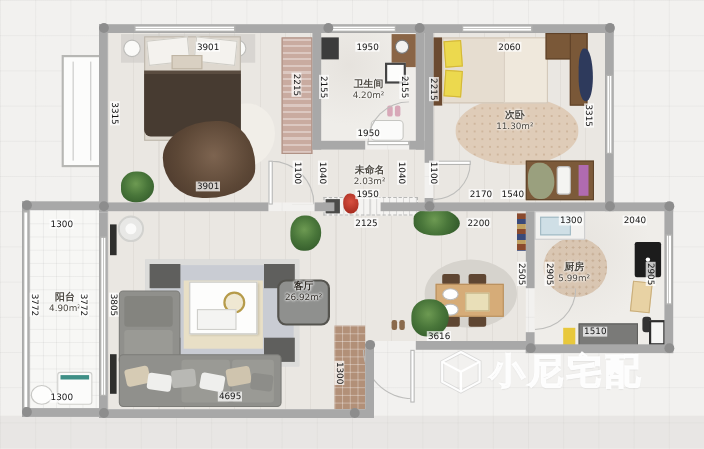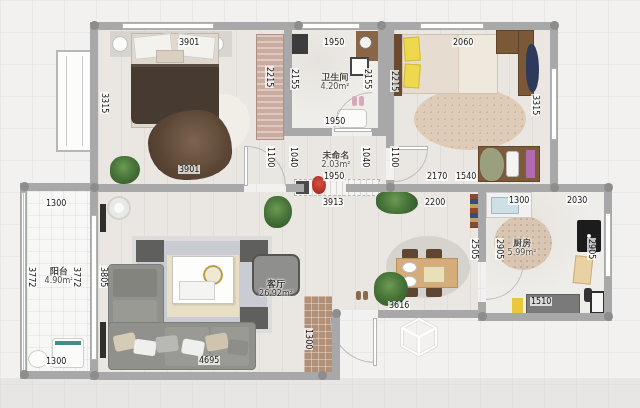--- a/index.html
+++ b/index.html
@@ -118,21 +118,21 @@
     <span style="position:absolute;left:56px;top:4px;width:44px;height:39px;background:#9a9a95;border-radius:3px"></span>
     <span style="position:absolute;left:102px;top:4px;width:38px;height:39px;background:#9a9a95;border-radius:3px"></span>
   </div>
   <div class="f" style="left:114px;top:334px;width:22px;height:16px;background:#d6cbb4;border-radius:3px;transform:rotate(-12deg);z-index:8"></div>
   <div class="f" style="left:134px;top:340px;width:22px;height:15px;background:#efefed;border-radius:3px;transform:rotate(8deg);z-index:8"></div>
   <div class="f" style="left:156px;top:336px;width:22px;height:16px;background:#b8b8b4;border-radius:3px;transform:rotate(-6deg);z-index:8"></div>
   <div class="f" style="left:182px;top:340px;width:22px;height:15px;background:#efefed;border-radius:3px;transform:rotate(10deg);z-index:8"></div>
   <div class="f" style="left:206px;top:334px;width:22px;height:16px;background:#cfc4ae;border-radius:3px;transform:rotate(-10deg);z-index:8"></div>
   <div class="f" style="left:228px;top:340px;width:20px;height:15px;background:#8d8d89;border-radius:3px;transform:rotate(7deg);z-index:8"></div>
   <div class="f" style="left:252px;top:254px;width:48px;height:42px;background:#8f908e;border:2px solid #55544f;border-radius:8px;z-index:8">
-    <div class="rlabel" style="position:static;margin-top:23px;color:#332f2a">
+    <div class="rlabel" style="position:static;margin-top:0;color:#332f2a">
       <div>客厅</div>
       <div class="area">26.92m²</div>
     </div>
   </div>
 
   <div class="rug" style="left:386px;top:236px;width:84px;height:62px;border-radius:50%;background:#d6d3cd"></div>
   <div class="f" style="left:402px;top:249px;width:16px;height:10px;background:#5f4632;border-radius:2px;z-index:6"></div>
   <div class="f" style="left:426px;top:249px;width:16px;height:10px;background:#5f4632;border-radius:2px;z-index:6"></div>
   <div class="f" style="left:402px;top:287px;width:16px;height:10px;background:#5f4632;border-radius:2px;z-index:6"></div>
   <div class="f" style="left:426px;top:287px;width:16px;height:10px;background:#5f4632;border-radius:2px;z-index:6"></div>
@@ -224,20 +224,24 @@
   <div class="dot" style="left:90px;top:371px"></div>
   <div class="dot" style="left:332px;top:309px"></div>
   <div class="dot" style="left:318px;top:371px"></div>
   <div class="dot" style="left:478px;top:312px"></div>
   <div class="dot" style="left:604px;top:312px"></div>
 
   <div class="rlabel" style="left:312px;top:72px;width:46px">
     <div>卫生间</div>
     <div class="area">4.20m²</div>
   </div>
+  <div class="rlabel" style="left:440px;top:100px;width:56px">
+    <div>次卧</div>
+    <div class="area">11.30m²</div>
+  </div>
   <div class="rlabel" style="left:316px;top:150px;width:40px">
     <div>未命名</div>
     <div class="area">2.03m²</div>
   </div>
   <div class="rlabel" style="left:498px;top:238px;width:48px">
     <div>厨房</div>
     <div class="area">5.99m²</div>
   </div>
   <div class="rlabel" style="left:36px;top:266px;width:46px">
     <div>阳台</div>
@@ -255,40 +259,41 @@
   <span class="dim dimv" style="left:531px;top:94px">3315</span>
   <span class="dim" style="left:178px;top:165px">3901</span>
   <span class="dim" style="left:324px;top:117px">1950</span>
   <span class="dim dimv" style="left:266px;top:146px">1100</span>
   <span class="dim dimv" style="left:289px;top:146px">1040</span>
   <span class="dim" style="left:323px;top:172px">1950</span>
   <span class="dim dimv" style="left:361px;top:146px">1040</span>
   <span class="dim dimv" style="left:390px;top:146px">1100</span>
   <span class="dim" style="left:426px;top:172px">2170</span>
   <span class="dim" style="left:455px;top:172px">1540</span>
-  <span class="dim" style="left:322px;top:198px">3913</span>
+  <span class="dim" style="left:322px;top:198px">2125</span>
   <span class="dim" style="left:424px;top:198px">2200</span>
   <span class="dim dimv" style="left:99px;top:266px">3805</span>
   <span class="dim" style="left:198px;top:356px">4695</span>
   <span class="dim dimv" style="left:304px;top:328px">1300</span>
   <span class="dim" style="left:388px;top:301px">3616</span>
   <span class="dim dimv" style="left:470px;top:238px">2505</span>
   <span class="dim dimv" style="left:495px;top:238px">2905</span>
   <span class="dim dimv" style="left:587px;top:238px">2905</span>
   <span class="dim" style="left:508px;top:196px">1300</span>
-  <span class="dim" style="left:566px;top:196px">2030</span>
+  <span class="dim" style="left:566px;top:196px">2040</span>
   <span class="dim" style="left:530px;top:297px">1510</span>
   <span class="dim" style="left:45px;top:199px">1300</span>
   <span class="dim" style="left:45px;top:357px">1300</span>
   <span class="dim dimv" style="left:27px;top:266px">3772</span>
   <span class="dim dimv" style="left:72px;top:266px">3772</span>
 
   <div class="wm">
     <svg width="42" height="42" viewBox="0 0 42 42">
       <g fill="none" stroke="rgba(255,255,255,0.95)" stroke-width="2">
         <polygon points="21,3 38,12 38,30 21,39 4,30 4,12" stroke="rgba(200,200,200,0.55)" stroke-width="3.5"></polygon>
         <polygon points="21,3 38,12 38,30 21,39 4,30 4,12"></polygon>
         <polyline points="4,12 21,21 38,12"></polyline>
         <line x1="21" y1="21" x2="21" y2="39"></line>
       </g>
     </svg>
+    <span class="txt">小尼宅配</span>
   </div>
 </div>
 
 </body></html>

